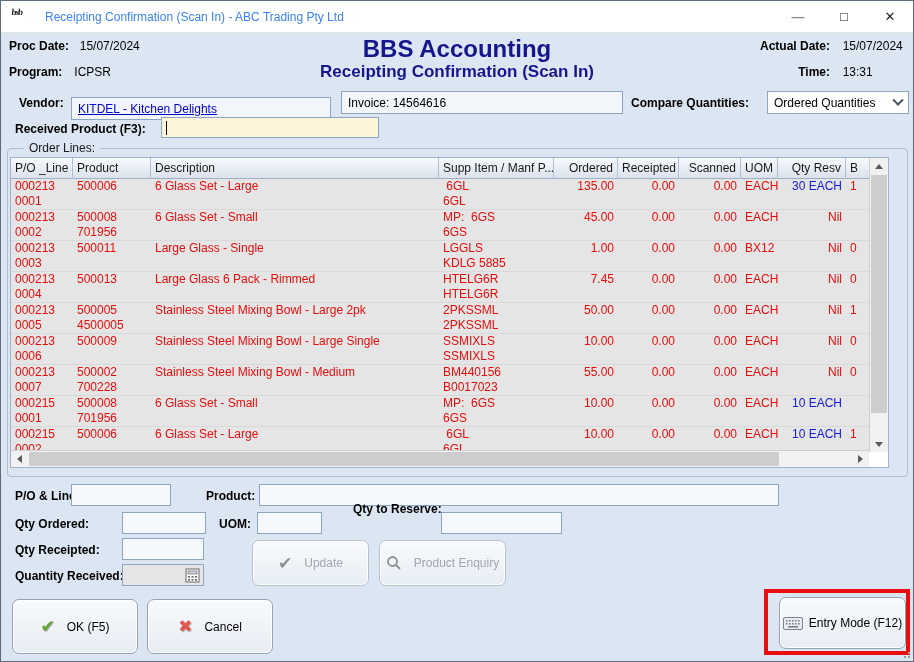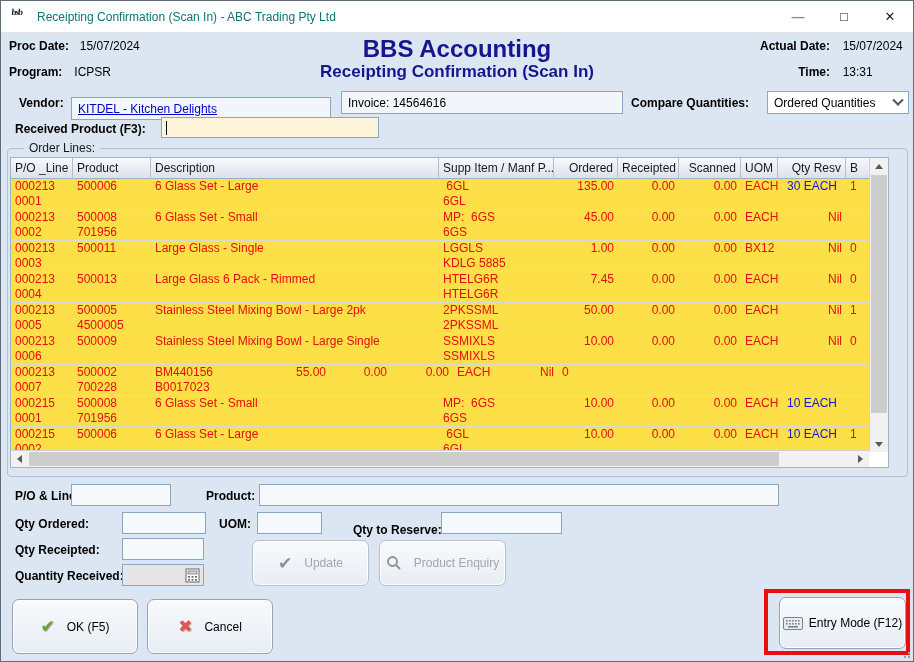--- a/index.html
+++ b/index.html
@@ -1,21 +1,21 @@
 <!DOCTYPE html>
 <html><head>
 <meta charset="utf-8">
 <style>
   * { margin:0; padding:0; box-sizing:border-box; }
   html,body { width:914px; height:662px; font-family:"Liberation Sans", sans-serif; }
   .window{position:relative;width:914px;height:662px;background:#dbe6f2;border:1px solid #5f6b76;overflow:hidden;}
   
   .titlebar{position:absolute;left:0;top:0;width:100%;height:32px;background:#ffffff;border-bottom:1px solid #e3e3e3;display:flex;align-items:center;}
   .app-icon{width:18px;height:18px;margin-left:10px;font:bold 9px "Liberation Serif",serif;color:#222;line-height:9px;letter-spacing:-1px;display:inline-block;transform:skewX(-6deg);}
-  .title-text{margin-left:8px;font-size:12px;color:#0f766e;}
+  .title-text{margin-left:16px;font-size:12px;color:#3b82f6;}
   .win-controls{margin-left:auto;display:flex;height:32px;}
   .wc{width:46px;height:32px;display:flex;align-items:center;justify-content:center;font-size:13px;color:#222;cursor:default;}
   .wc.min{color:#8a8a8a;font-weight:bold;}
   
   .hrow{position:absolute;font-size:12px;color:#000;white-space:nowrap;}
   .blab{font-weight:bold;}
   .app-title{position:absolute;left:0;right:0;top:34px;text-align:center;font-size:24px;font-weight:bold;color:#15158e;}
   .screen-title{position:absolute;left:0;right:0;top:61px;text-align:center;font-size:17px;font-weight:bold;color:#15158e;}
   
   .fbox{position:absolute;background:#f2f6fb;border:1px solid #8ca6bf;font-size:12px;display:flex;align-items:center;padding:0 6px;white-space:nowrap;}
@@ -25,28 +25,28 @@
   .cream{background:#fdf5da;}
   .caret{width:1px;height:14px;background:#000;}
   
   .groupbox{position:absolute;left:6px;top:147px;width:901px;height:329px;border:1px solid #aebfd2;border-radius:4px;}
   .group-label{position:absolute;left:16px;top:-8px;background:#dbe6f2;padding:0 5px;font-size:12px;color:#1a1a1a;}
   
   .table{position:absolute;left:9px;top:156px;width:879px;height:311px;background:#fff;border:1px solid #9fb4ca;overflow:hidden;}
   .thead{position:absolute;left:0;top:0;width:858px;height:21px;display:flex;background:linear-gradient(#f7f9fc,#dbe2ec);border-bottom:1px solid #9fb0c4;font-size:12px;color:#1a1a1a;}
   .hcell{height:21px;line-height:20px;border-right:1px solid #b2bfd0;padding:0 4px;overflow:hidden;white-space:nowrap;}
   .tbody{position:absolute;left:0;top:21px;width:858px;height:273px;overflow:hidden;color:#e60d0d;}
-  .trow{display:flex;height:31px;border-bottom:1px solid #d9d9d9;background:#fde047;}
+  .trow{display:flex;height:31px;border-bottom:1px solid #d9d9d9;background:#e5e5e5;}
   .tcell{padding:0 4px;overflow:hidden;}
   .tcell .l{height:15px;line-height:15px;font-size:12px;white-space:pre;}
   .c-po{width:62px;} .c-product{width:78px;} .c-desc{width:288px;} .c-supp{width:115px;}
   .c-ordered{width:64px;text-align:right;} .c-receipted{width:61px;text-align:right;}
   .c-scanned{width:62px;text-align:right;} .c-uom{width:37px;} .c-resv{width:68px;text-align:right;}
   .c-extra{width:23px;}
-  .tcell.blue{color:#1616dc;text-align:center;}
+  .tcell.blue{color:#1616dc;}
   .h-right{text-align:right;}
   
   .vscroll{position:absolute;right:0;top:0;width:19px;height:294px;background:#f1f1f1;border-left:1px solid #d0d0d0;}
   .vscroll .arrow{position:absolute;left:0;width:18px;height:16px;background:#f1f1f1;display:flex;align-items:center;justify-content:center;}
   .tri-up{width:0;height:0;border-left:4px solid transparent;border-right:4px solid transparent;border-bottom:5px solid #5a5a5a;}
   .tri-down{width:0;height:0;border-left:4px solid transparent;border-right:4px solid transparent;border-top:5px solid #5a5a5a;}
   .tri-left{width:0;height:0;border-top:4px solid transparent;border-bottom:4px solid transparent;border-right:5px solid #5a5a5a;}
   .tri-right{width:0;height:0;border-top:4px solid transparent;border-bottom:4px solid transparent;border-left:5px solid #5a5a5a;}
   .vthumb{position:absolute;left:1px;top:17px;width:16px;height:238px;background:#cdcdcd;}
   .hscroll{position:absolute;left:0;bottom:0;width:858px;height:17px;background:#f1f1f1;border-top:1px solid #d0d0d0;}
@@ -394,20 +394,24 @@
           </div>
         </div>
         <div class="trow">
           <div class="tcell c-po">
             <div class="l">000213</div>
             <div class="l">0007</div>
           </div>
           <div class="tcell c-product">
             <div class="l">500002</div>
             <div class="l">700228</div>
+          </div>
+          <div class="tcell c-desc">
+            <div class="l">Stainless Steel Mixing Bowl - Medium</div>
+            <div class="l">&nbsp;</div>
           </div>
           <div class="tcell c-supp">
             <div class="l">BM440156</div>
             <div class="l">B0017023</div>
           </div>
           <div class="tcell c-ordered">
             <div class="l">55.00</div>
             <div class="l">&nbsp;</div>
           </div>
           <div class="tcell c-receipted">
@@ -538,21 +542,21 @@
 
   <div class="dlabel" style="left:14px;top:488px;">P/O &amp; Line:</div>
   <div class="dinput" style="left:70px;top:483px;width:100px;"><span></span></div>
   <div class="dlabel" style="left:205px;top:488px;">Product:</div>
   <div class="dinput" style="left:258px;top:483px;width:520px;"><span></span></div>
 
   <div class="dlabel" style="left:14px;top:516px;">Qty Ordered:</div>
   <div class="dinput" style="left:121px;top:511px;width:84px;"><span></span></div>
   <div class="dlabel" style="left:218px;top:516px;">UOM:</div>
   <div class="dinput" style="left:256px;top:511px;width:65px;"><span></span></div>
-  <div class="dlabel" style="left:352px;top:522px;">Qty to Reserve:</div>
+  <div class="dlabel" style="left:352px;top:501px;">Qty to Reserve:</div>
   <div class="dinput" style="left:440px;top:511px;width:121px;"><span></span></div>
 
   <div class="dlabel" style="left:14px;top:542px;">Qty Receipted:</div>
   <div class="dinput" style="left:121px;top:537px;width:82px;"><span></span></div>
 
   <div class="dlabel" style="left:14px;top:568px;">Quantity Received:</div>
   <div class="dinput gray" style="left:121px;top:563px;width:82px;">
     <span></span>
     <svg width="15" height="15" viewBox="0 0 15 15">
       <rect x="1" y="1" width="13" height="13" fill="#fff" stroke="#666" stroke-width="1"></rect>

